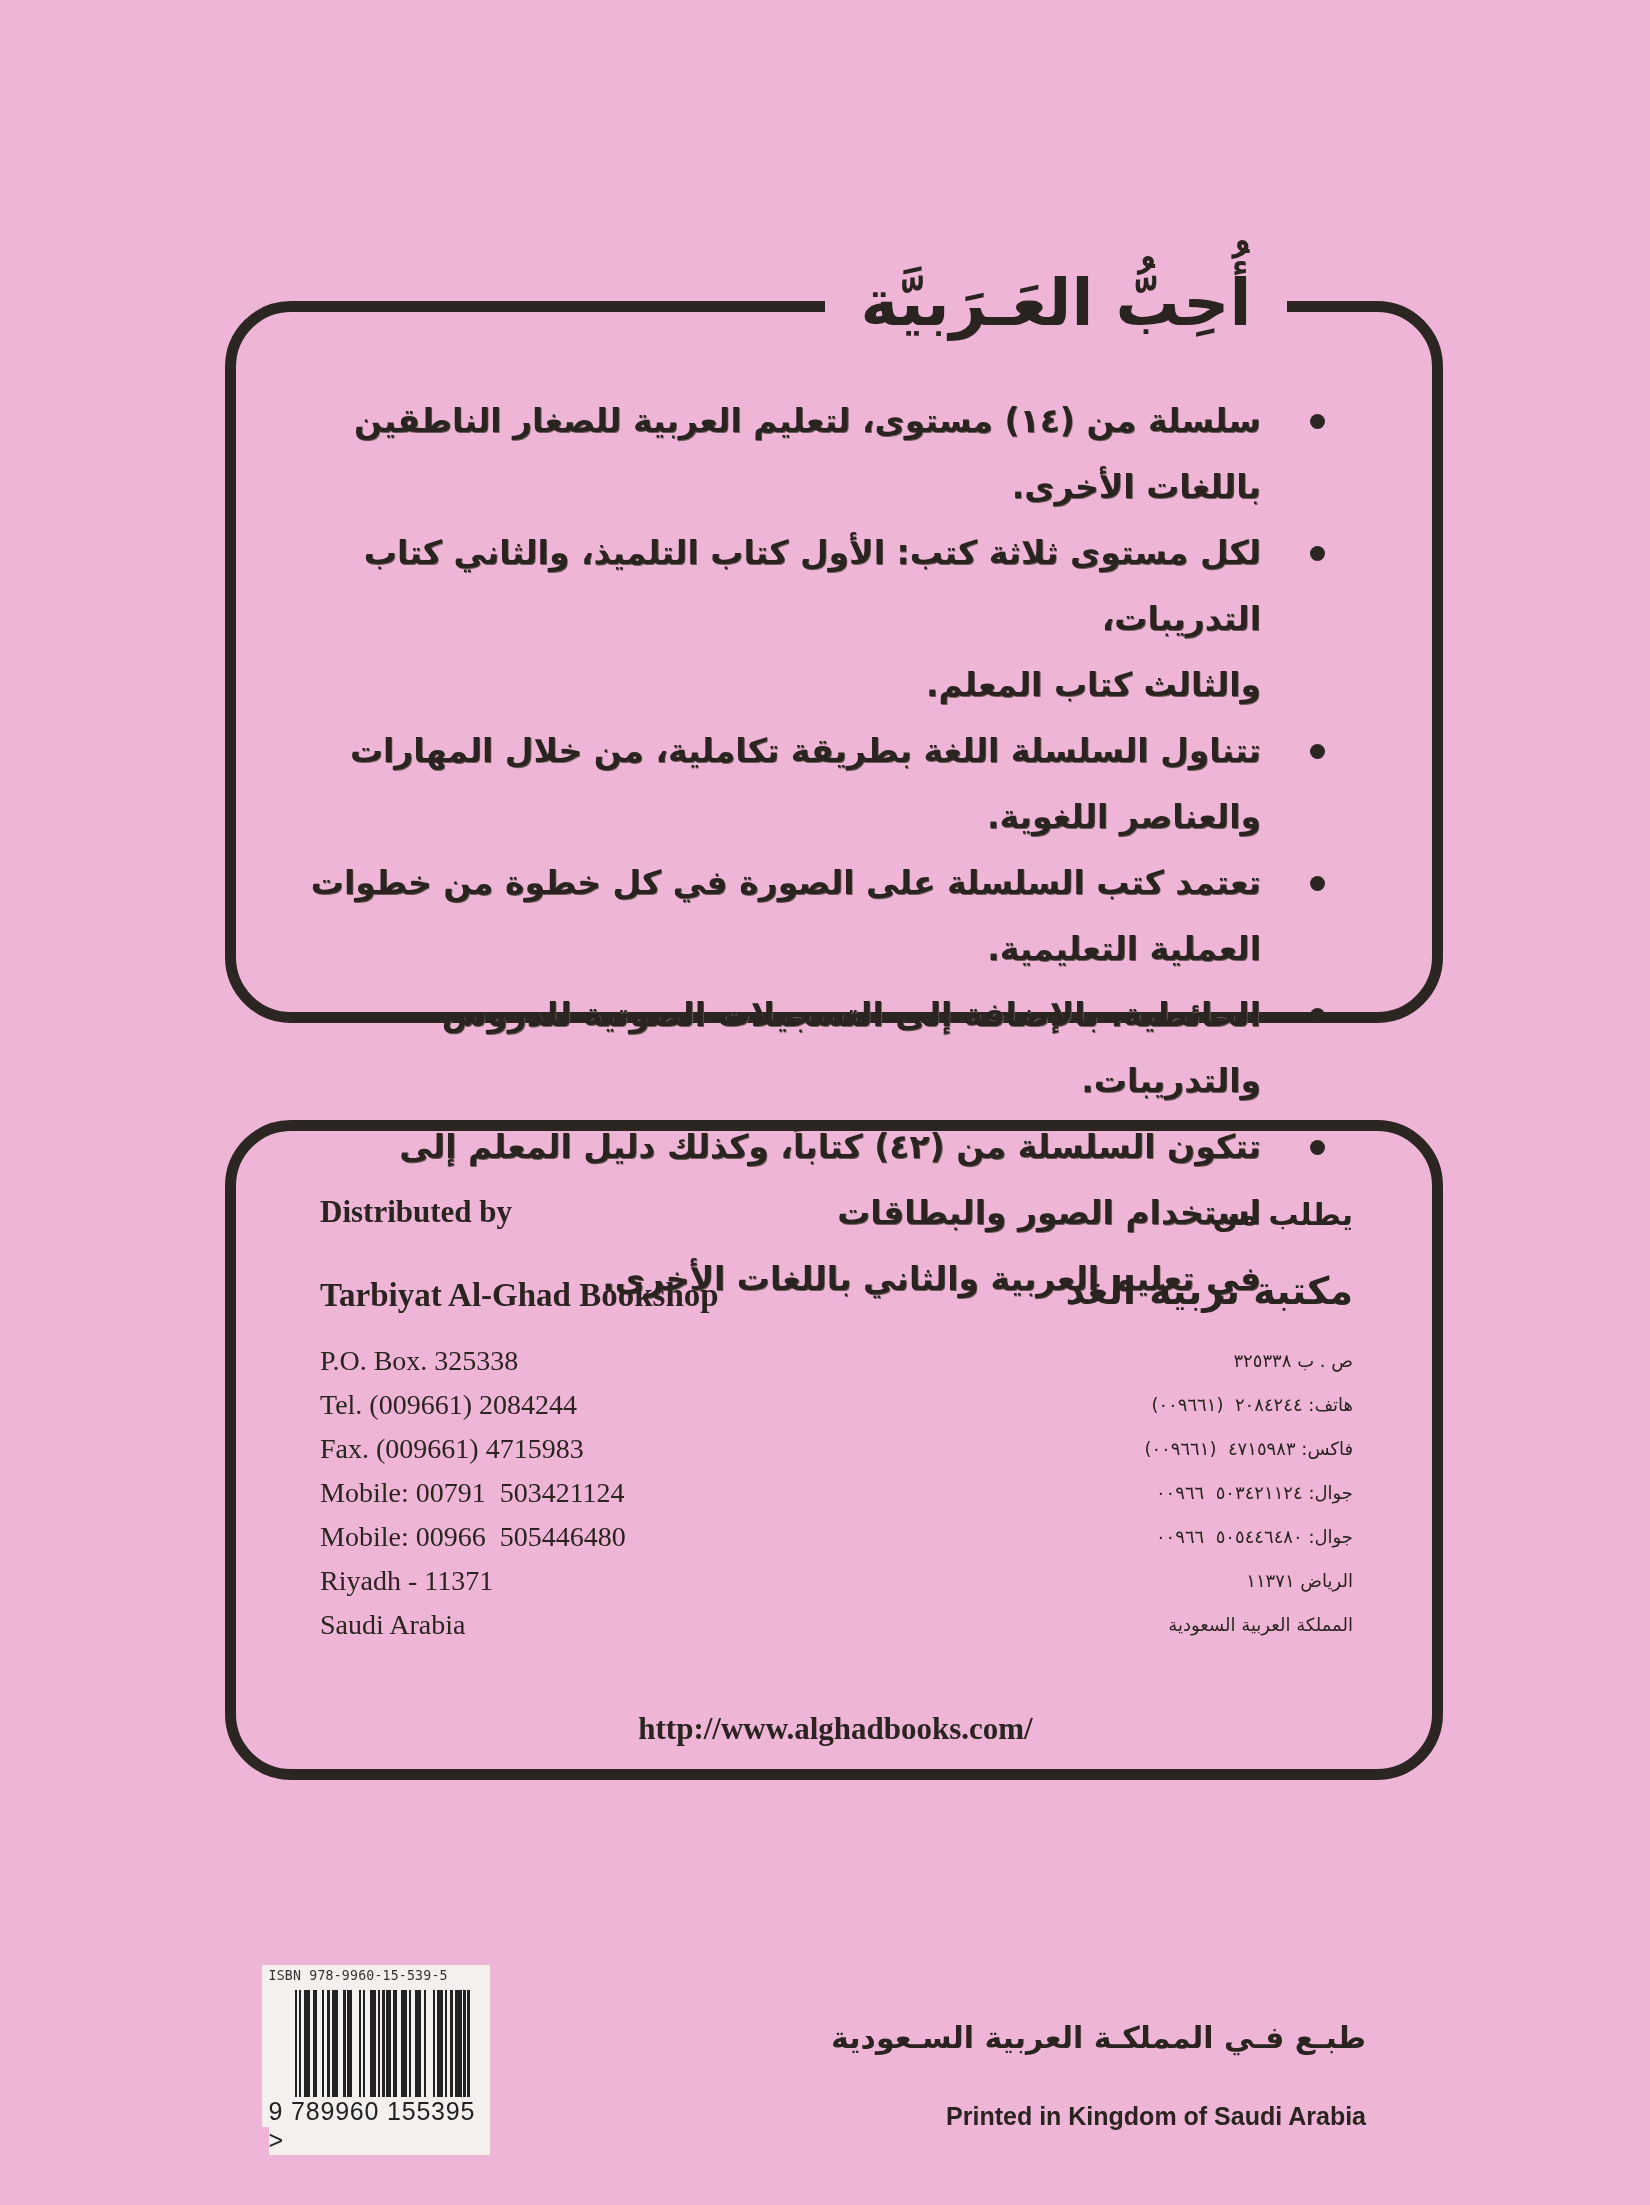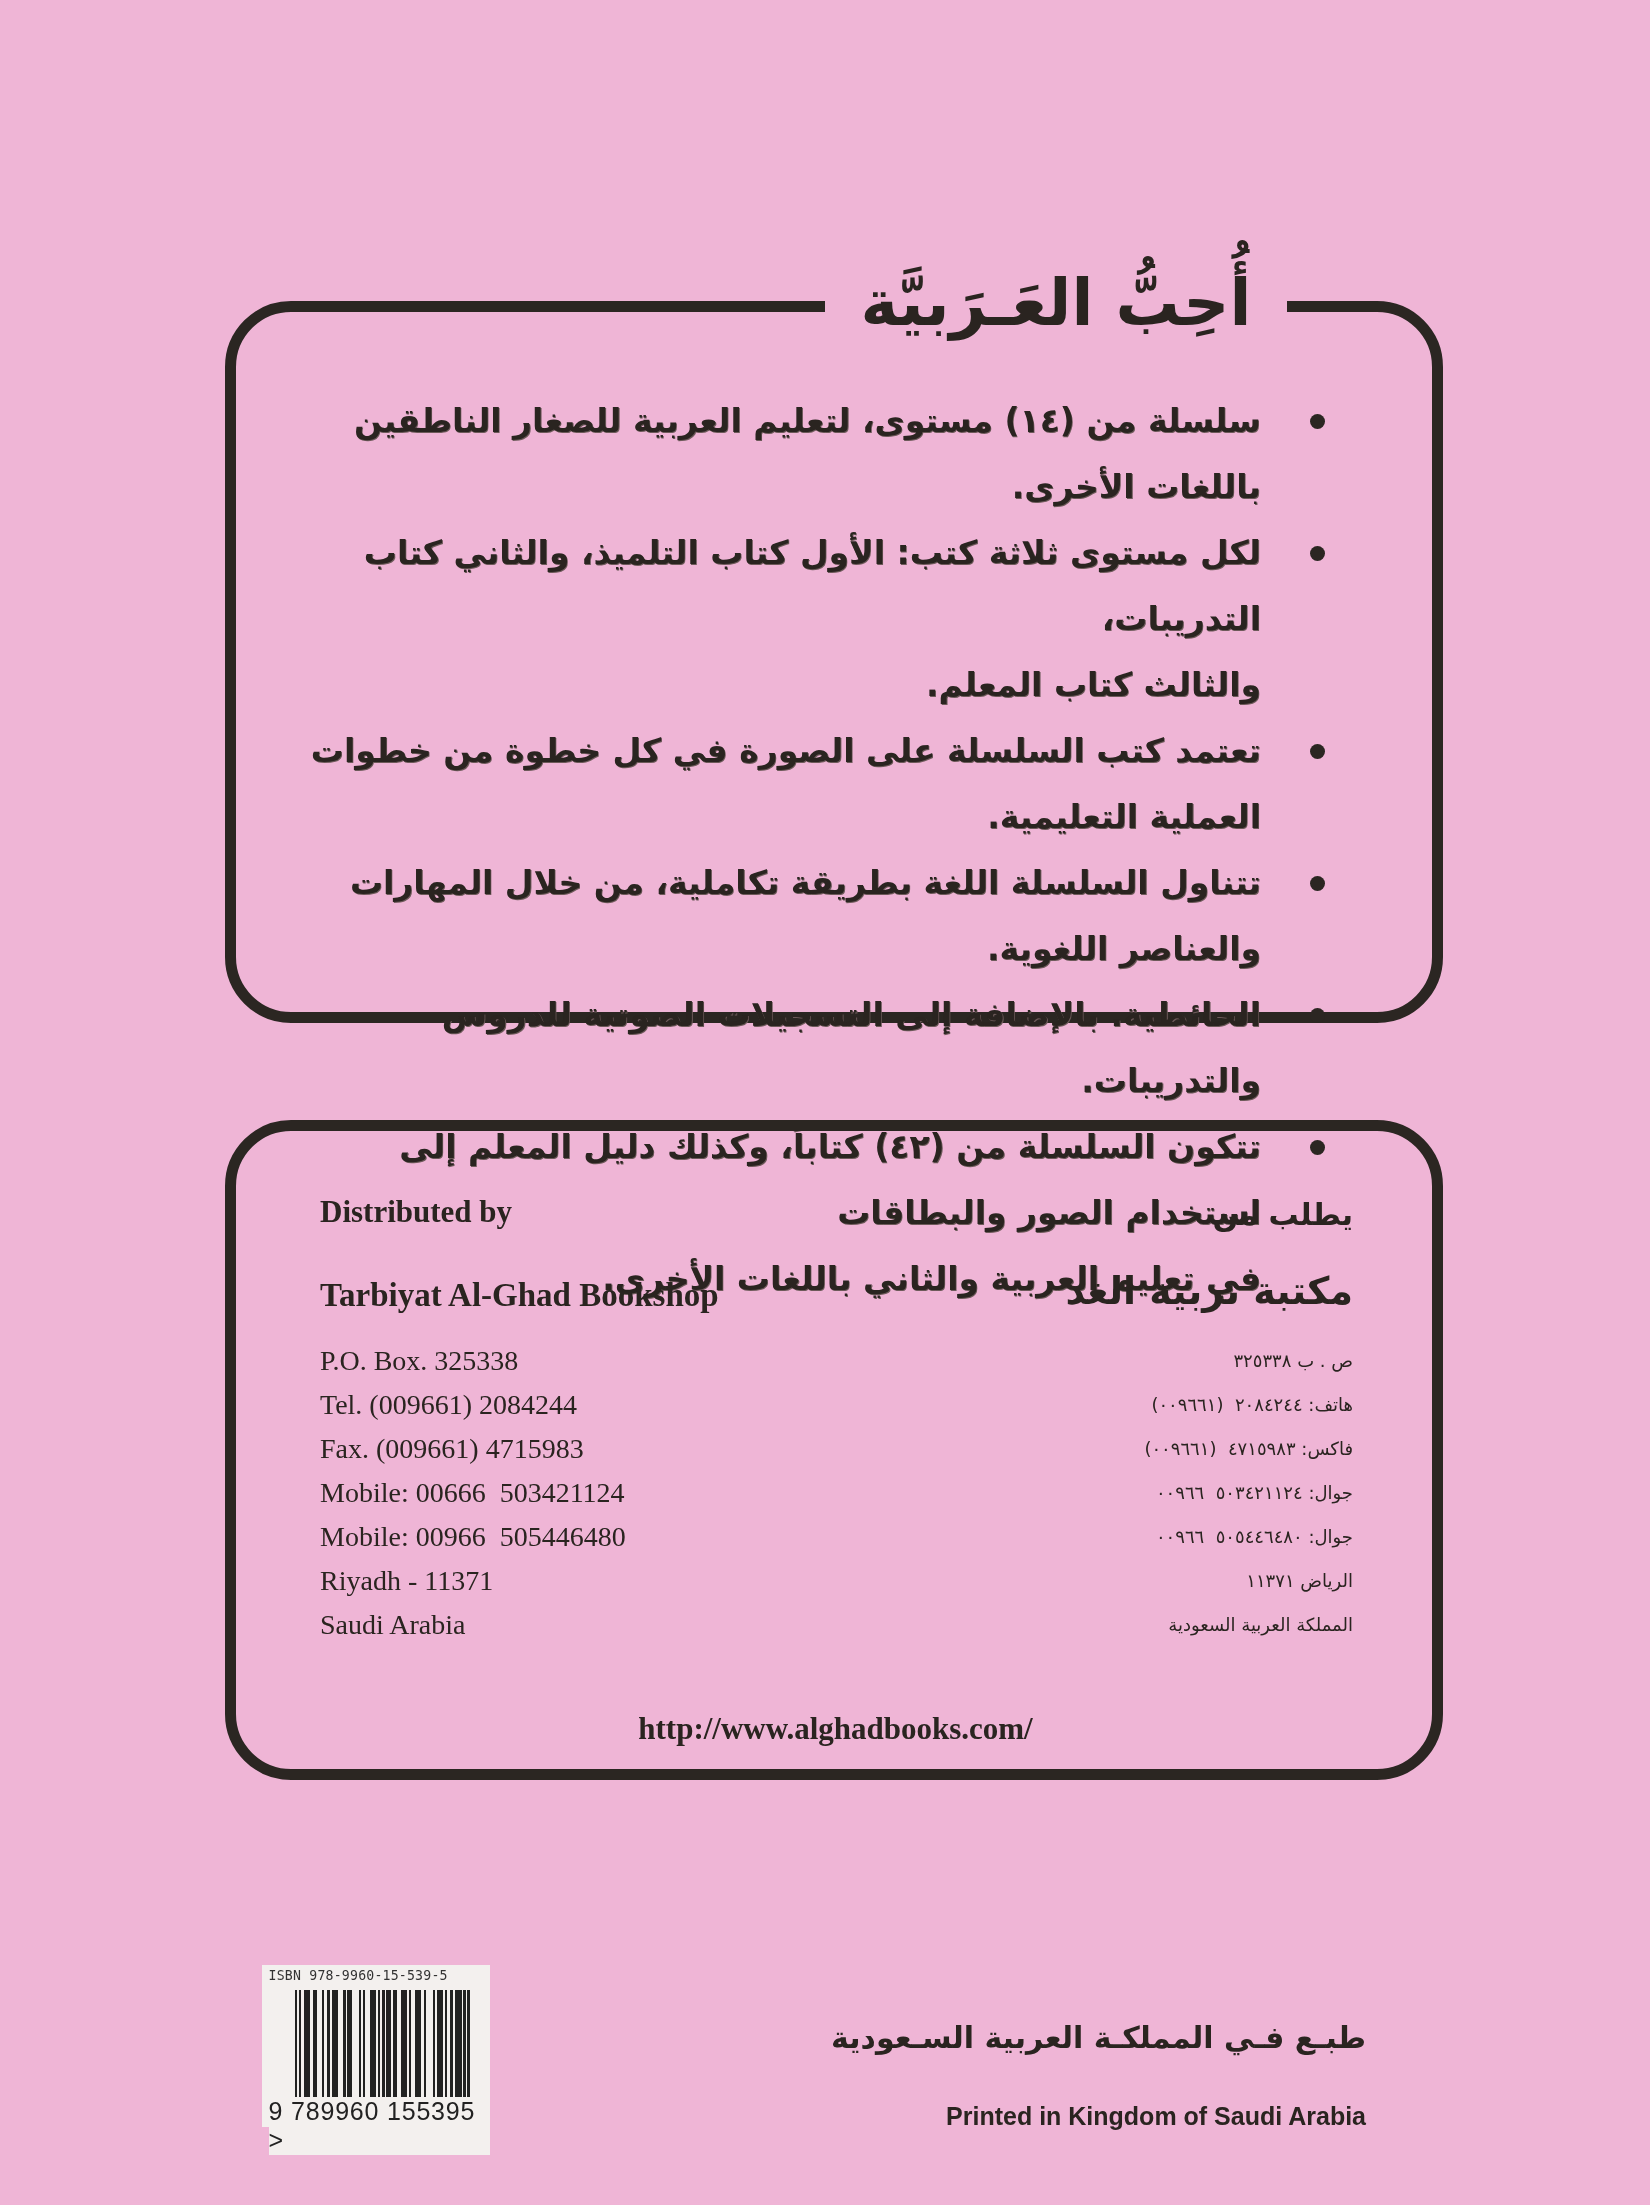--- a/index.html
+++ b/index.html
@@ -135,46 +135,46 @@
     <span class="bullet"></span>
     <span class="line">سلسلة من (١٤) مستوى، لتعليم العربية للصغار الناطقين باللغات الأخرى.</span>
   </li>
   <li>
     <span class="bullet"></span>
     <span class="line">لكل مستوى ثلاثة كتب: الأول كتاب التلميذ، والثاني كتاب التدريبات،</span>
     <span class="line">والثالث كتاب المعلم.</span>
   </li>
   <li>
     <span class="bullet"></span>
+    <span class="line">تتناول السلسلة اللغة بطريقة تكاملية، من خلال المهارات والعناصر اللغوية.</span>
+  </li>
+  <li>
+    <span class="bullet"></span>
     <span class="line">تعتمد كتب السلسلة على الصورة في كل خطوة من خطوات العملية التعليمية.</span>
-  </li>
-  <li>
-    <span class="bullet"></span>
-    <span class="line">تتناول السلسلة اللغة بطريقة تكاملية، من خلال المهارات والعناصر اللغوية.</span>
   </li>
   <li>
     <span class="bullet"></span>
     <span class="line">الحائطية. بالإضافة إلى التسجيلات الصوتية للدروس والتدريبات.</span>
   </li>
   <li>
     <span class="bullet"></span>
     <span class="line">تتكون السلسلة من (٤٢) كتاباً، وكذلك دليل المعلم إلى استخدام الصور والبطاقات</span>
     <span class="line">في تعليم العربية والثاني باللغات الأخرى.</span>
   </li>
 </ul>
 
 <div class="box" id="distrib-box"></div>
 
 <div class="en-col en-head" style="top:1194px;">Distributed by</div>
 <div class="en-col en-title" style="top:1277px;">Tarbiyat Al-Ghad Bookshop</div>
 <div class="en-col en-lines" style="top:1339px;">
   <div>P.O. Box. 325338</div>
   <div>Tel. (009661) 2084244</div>
   <div>Fax. (009661) 4715983</div>
-  <div style="white-space:pre;">Mobile: 00666  503421124</div>
+  <div style="white-space:pre;">Mobile: 00791  503421124</div>
   <div style="white-space:pre;">Mobile: 00966  505446480</div>
   <div>Riyadh - 11371</div>
   <div>Saudi Arabia</div>
 </div>
 
 <div class="ar-col ar-head" style="top:1197px;">يطلب من</div>
 <div class="ar-col ar-title" style="top:1269px;">مكتبة تربية الغد</div>
 <div class="ar-col ar-lines" style="top:1339px;">
   <div>ص . ب ٣٢٥٣٣٨</div>
   <div style="white-space:pre;">هاتف: ٢٠٨٤٢٤٤  (٠٠٩٦٦١)</div>

